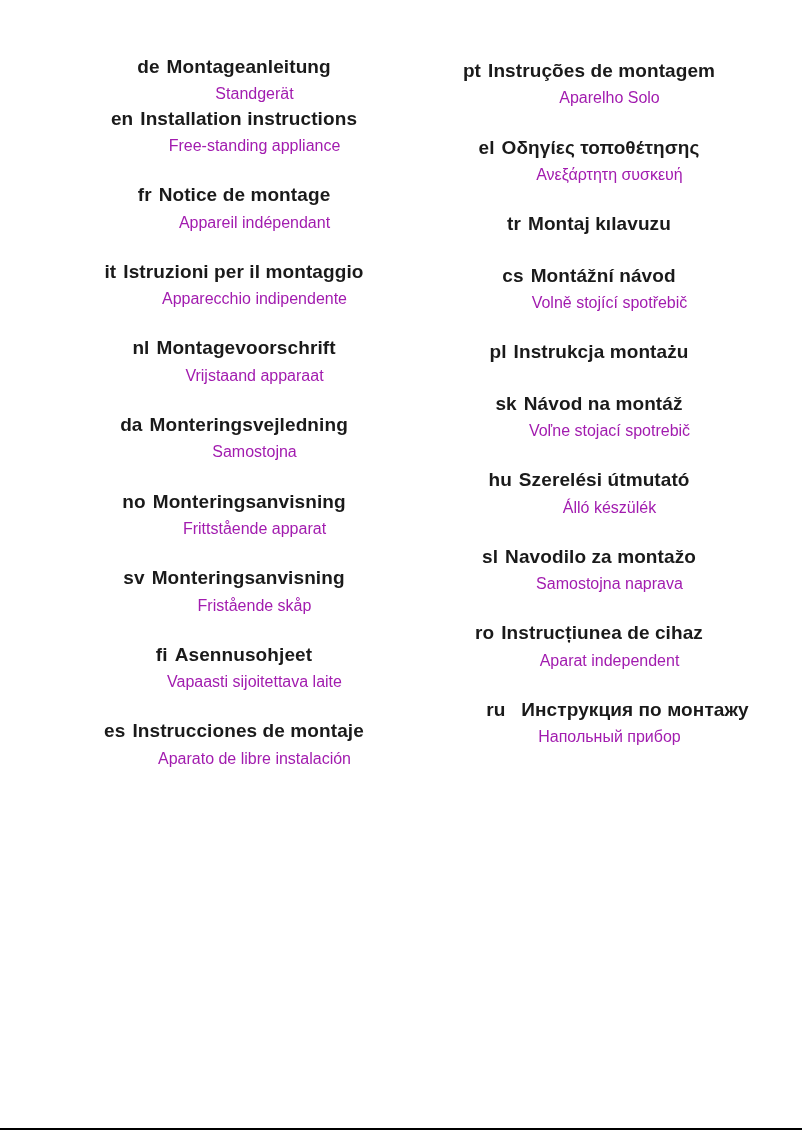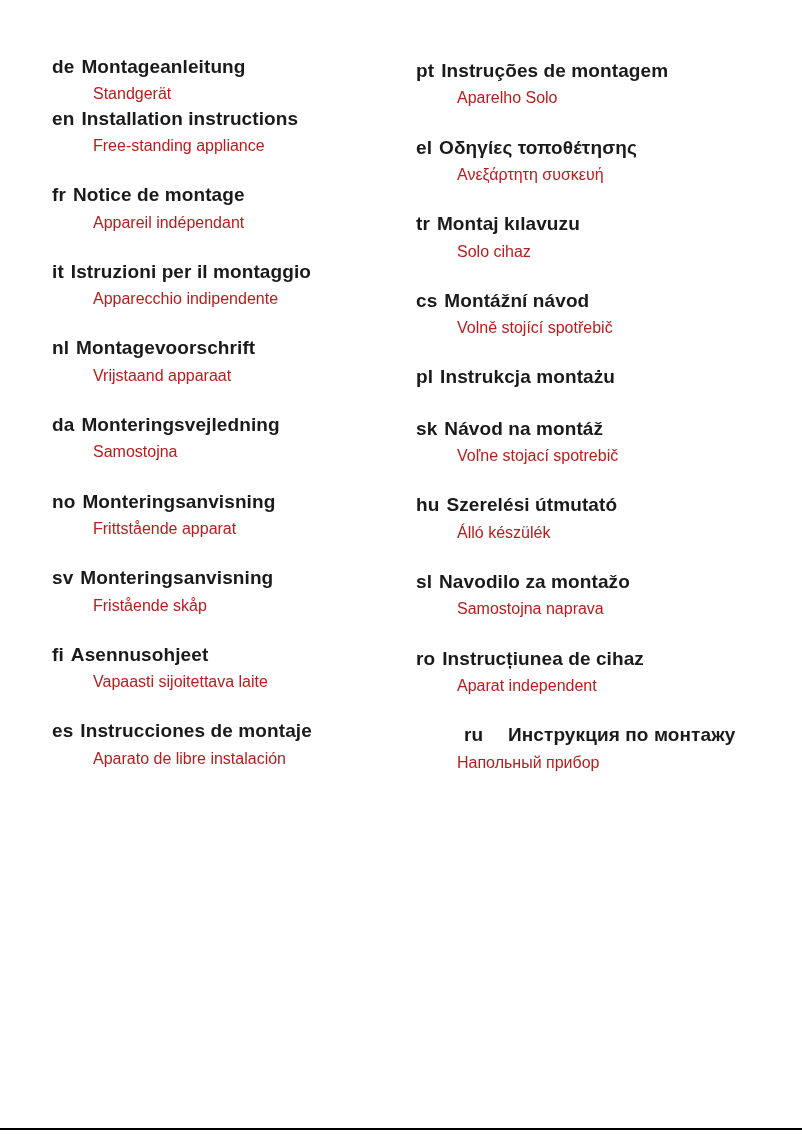--- a/index.html
+++ b/index.html
@@ -9,20 +9,21 @@
     font-family: "Liberation Sans", "DejaVu Sans", sans-serif;
     color: #1a1a1a;
     position: relative;
     overflow: hidden;
   }
   .page {
     width: 802px;
     height: 1136px;
     position: relative;
     padding: 56px 40px 0 52px;
+    text-align: center;
   }
   .columns {
     display: flex;
     align-items: flex-start;
   }
   .col { width: 364px; }
   .col.right { width: 346px; padding-top: 4px; }
   .entry { margin-bottom: 29px; }
   .entry.tight { margin-bottom: 4px; }
   .title-line {
@@ -37,21 +38,21 @@
     margin-right: 7px;
     font-weight: 700;
   }
   .code.wide { min-width: 37px; margin-left: 48px; }
   .subtitle {
     font-size: 16px;
     font-weight: 400;
     line-height: 1.2;
     margin-top: 6px;
     margin-left: 41px;
-    color: #b91c1c;
+    color: #a21caf;
     white-space: nowrap;
   }
   .bottom-rule {
     position: absolute;
     left: 0;
     right: 0;
     bottom: 6px;
     height: 2px;
     background: #000000;
   }
@@ -123,21 +124,20 @@
         <div class="subtitle">Aparelho Solo</div>
       </div>
 
       <div class="entry">
         <div class="title-line"><span class="code">el</span><span class="title">Οδηγίες τοποθέτησης</span></div>
         <div class="subtitle">Ανεξάρτητη συσκευή</div>
       </div>
 
       <div class="entry">
         <div class="title-line"><span class="code">tr</span><span class="title">Montaj kılavuzu</span></div>
-        <div class="subtitle">Solo cihaz</div>
       </div>
 
       <div class="entry">
         <div class="title-line"><span class="code">cs</span><span class="title">Montážní návod</span></div>
         <div class="subtitle">Volně stojící spotřebič</div>
       </div>
 
       <div class="entry">
         <div class="title-line"><span class="code">pl</span><span class="title">Instrukcja montażu</span></div>
       </div>

